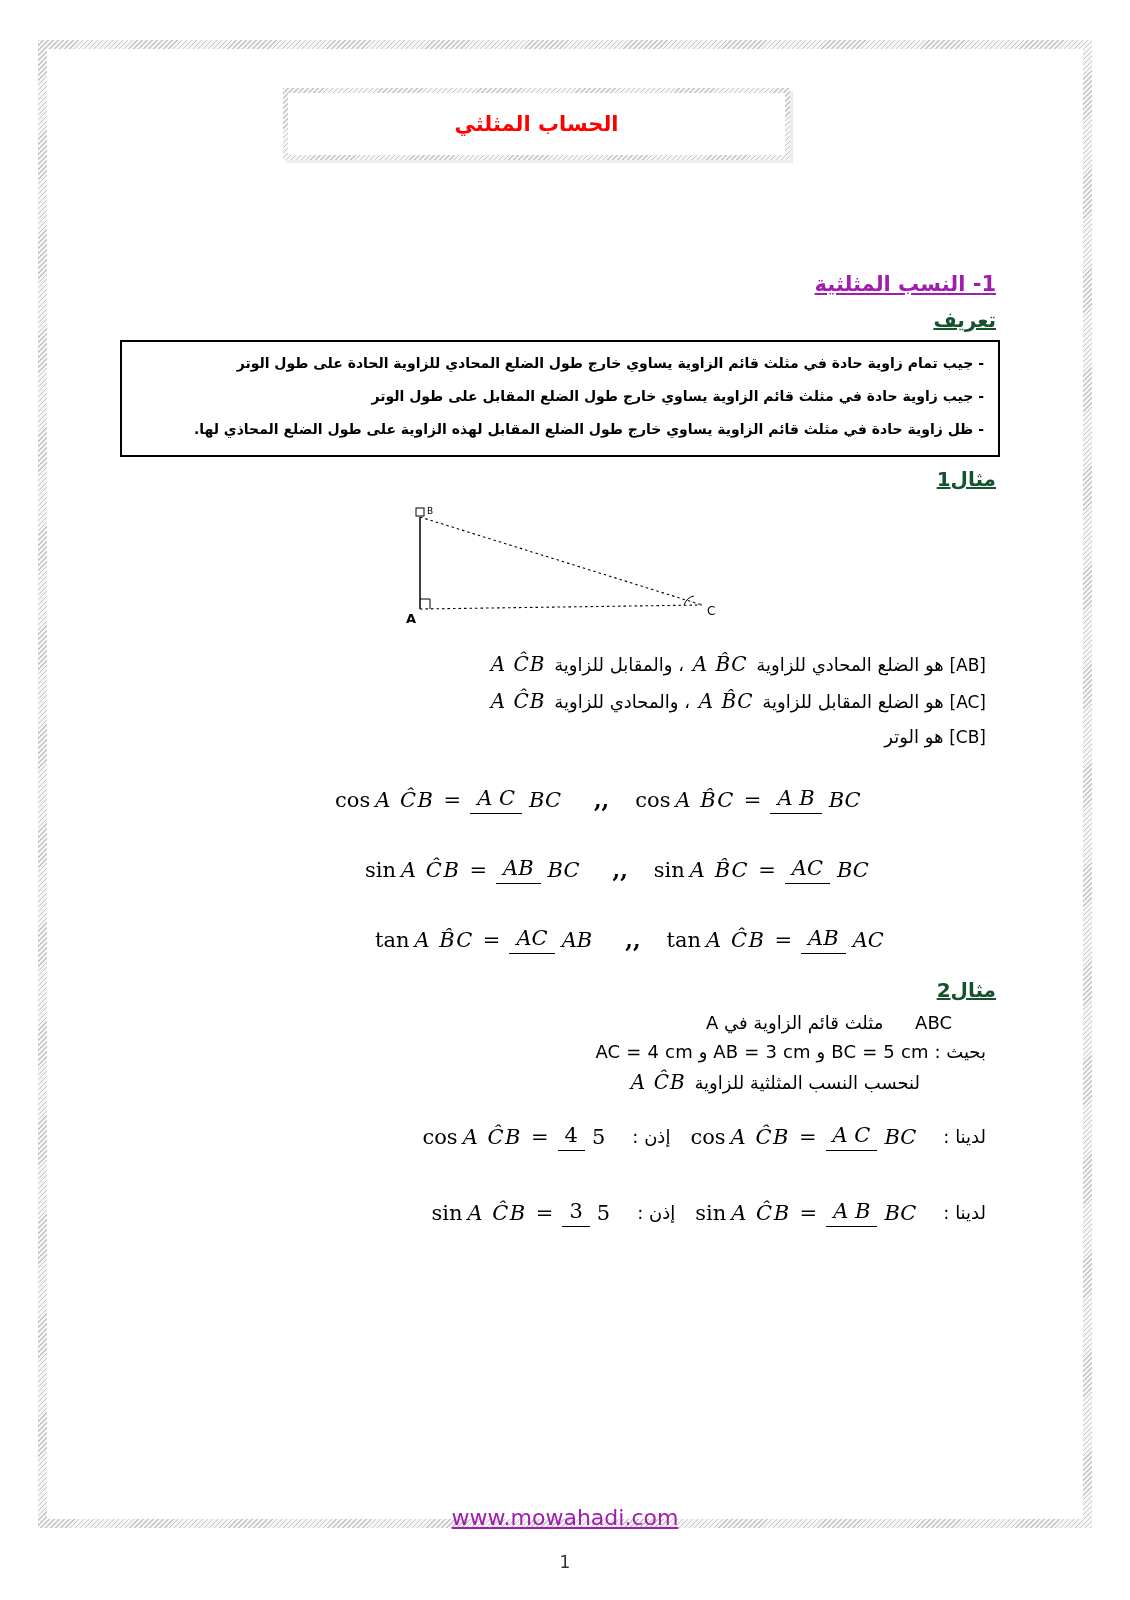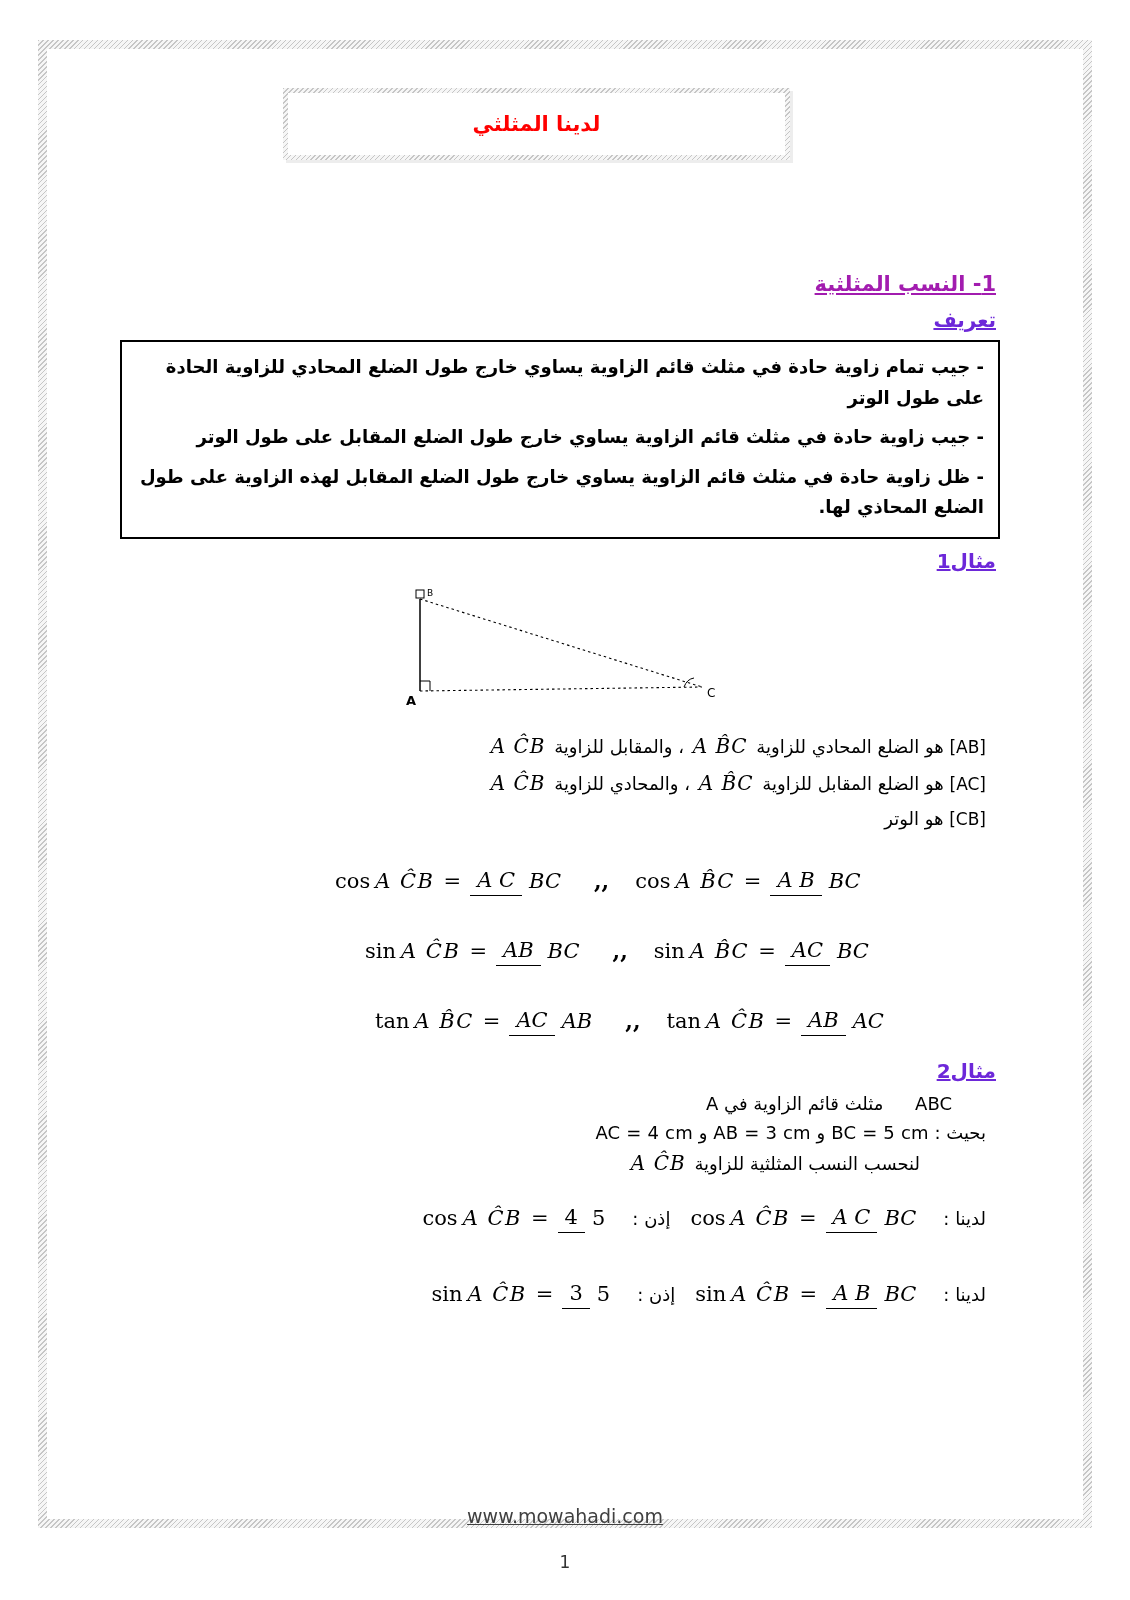--- a/index.html
+++ b/index.html
@@ -17,25 +17,25 @@
   .title-box { position:absolute; left:283px; top:88px; width:507px; height:72px;
                background:repeating-linear-gradient(135deg,#c6c6c6 0 1px,#f6f6f6 1px 3.5px);
                box-shadow:3px 3px 0 rgba(0,0,0,0.07); }
   .title-box-inner { position:absolute; inset:5px; background:#fff; display:flex; align-items:center; justify-content:center; }
   .doc-title { color:#ff0000; font-weight:bold; font-size:21px; }
 
   .content { position:absolute; left:120px; top:272px; width:880px; }
 
   .section-heading { direction:rtl; text-align:right; color:#a21caf; font-size:21px; font-weight:bold;
                      text-decoration:underline; margin:0 4px 12px 0; }
-  .green-label { direction:rtl; text-align:right; color:#6d28d9; font-size:20px; font-weight:bold;
+  .green-label { direction:rtl; text-align:right; color:#14532d; font-size:20px; font-weight:bold;
                  text-decoration:underline; margin:6px 4px 8px 0; }
 
   .def-box { direction:rtl; border:2px solid #000; padding:10px 14px 14px; margin:2px 0 10px 0;
-             font-weight:bold; font-size:18px; line-height:1.7; text-align:right; }
+             font-weight:bold; font-size:14px; line-height:1.7; text-align:right; }
   .def-line + .def-line { margin-top:9px; }
 
   .triangle-wrap { margin:10px 0 14px 282px; width:322px; }
 
   .side-lines { direction:rtl; text-align:right; font-size:18px; line-height:1.85; margin:16px 14px 4px 0; }
   .side-line .seg { font-size:17px; }
   .mang-inline { font-family:"DejaVu Serif","Liberation Serif",serif; font-style:italic; font-size:20px;
                  letter-spacing:1px; padding:0 3px; }
 
   .formula-block { direction:ltr; margin:14px 0 6px 215px; }
@@ -60,38 +60,38 @@
   .stmt { margin-top:10px; margin-right:48px; }
   .stmt .tri-name { margin-left:26px; }
   .given { letter-spacing:0.2px; }
   .goal { margin-right:80px; }
 
   .calc-row { direction:rtl; display:flex; align-items:center; column-gap:20px; height:66px;
               margin:10px 14px 10px 0; justify-content:flex-start; font-size:18px; }
   .calc-row .ar-label { white-space:nowrap; }
 
   .footer { position:absolute; left:0; right:0; top:1505px; text-align:center; }
-  .footer-link { color:#404040; text-decoration:underline; font-size:19px; cursor:pointer; }
+  .footer-link { color:#a21caf; text-decoration:underline; font-size:22px; cursor:pointer; }
 
   .page-number { position:absolute; left:0; right:0; top:1552px; text-align:center; font-size:17px; color:#333; }
 
   svg text { font-family:"DejaVu Sans","Liberation Sans",sans-serif; }
 </style>
 </head>
 <body>
 
 <div class="page">
 
   <div class="frame">
     <div class="frame-inner"></div>
   </div>
 
   <div class="title-box">
     <div class="title-box-inner">
-      <span class="doc-title">لدينا المثلثي</span>
+      <span class="doc-title">الحساب المثلثي</span>
     </div>
   </div>
 
   <div class="content">
 
     <h2 class="section-heading">1- النسب المثلثية</h2>
 
     <h3 class="green-label">تعريف</h3>
 
     <div class="def-box">

